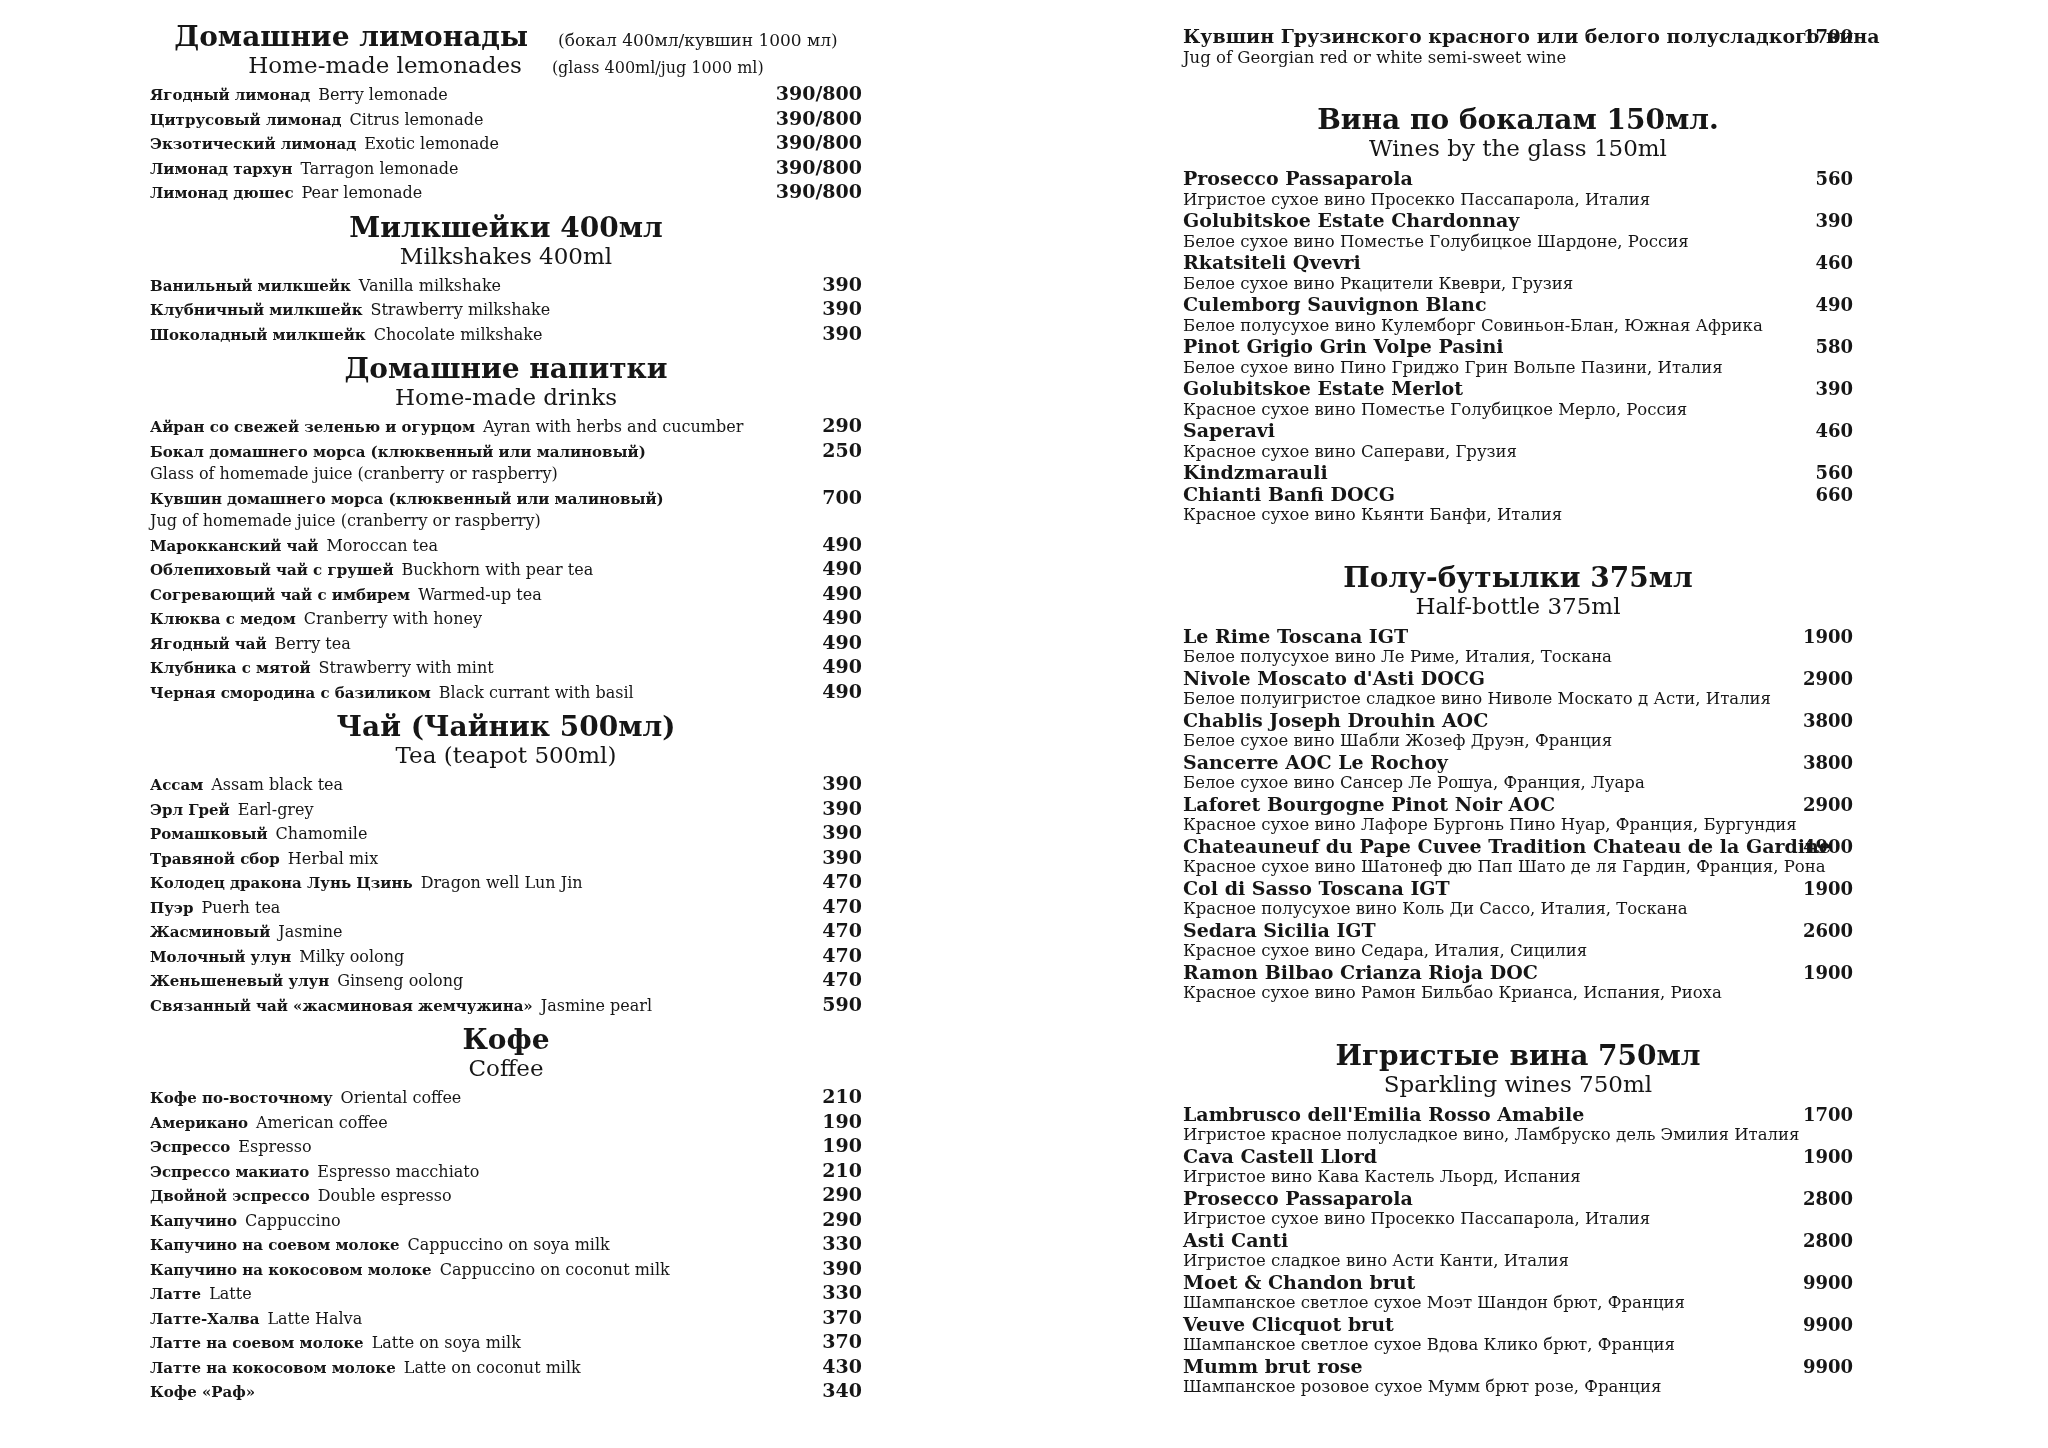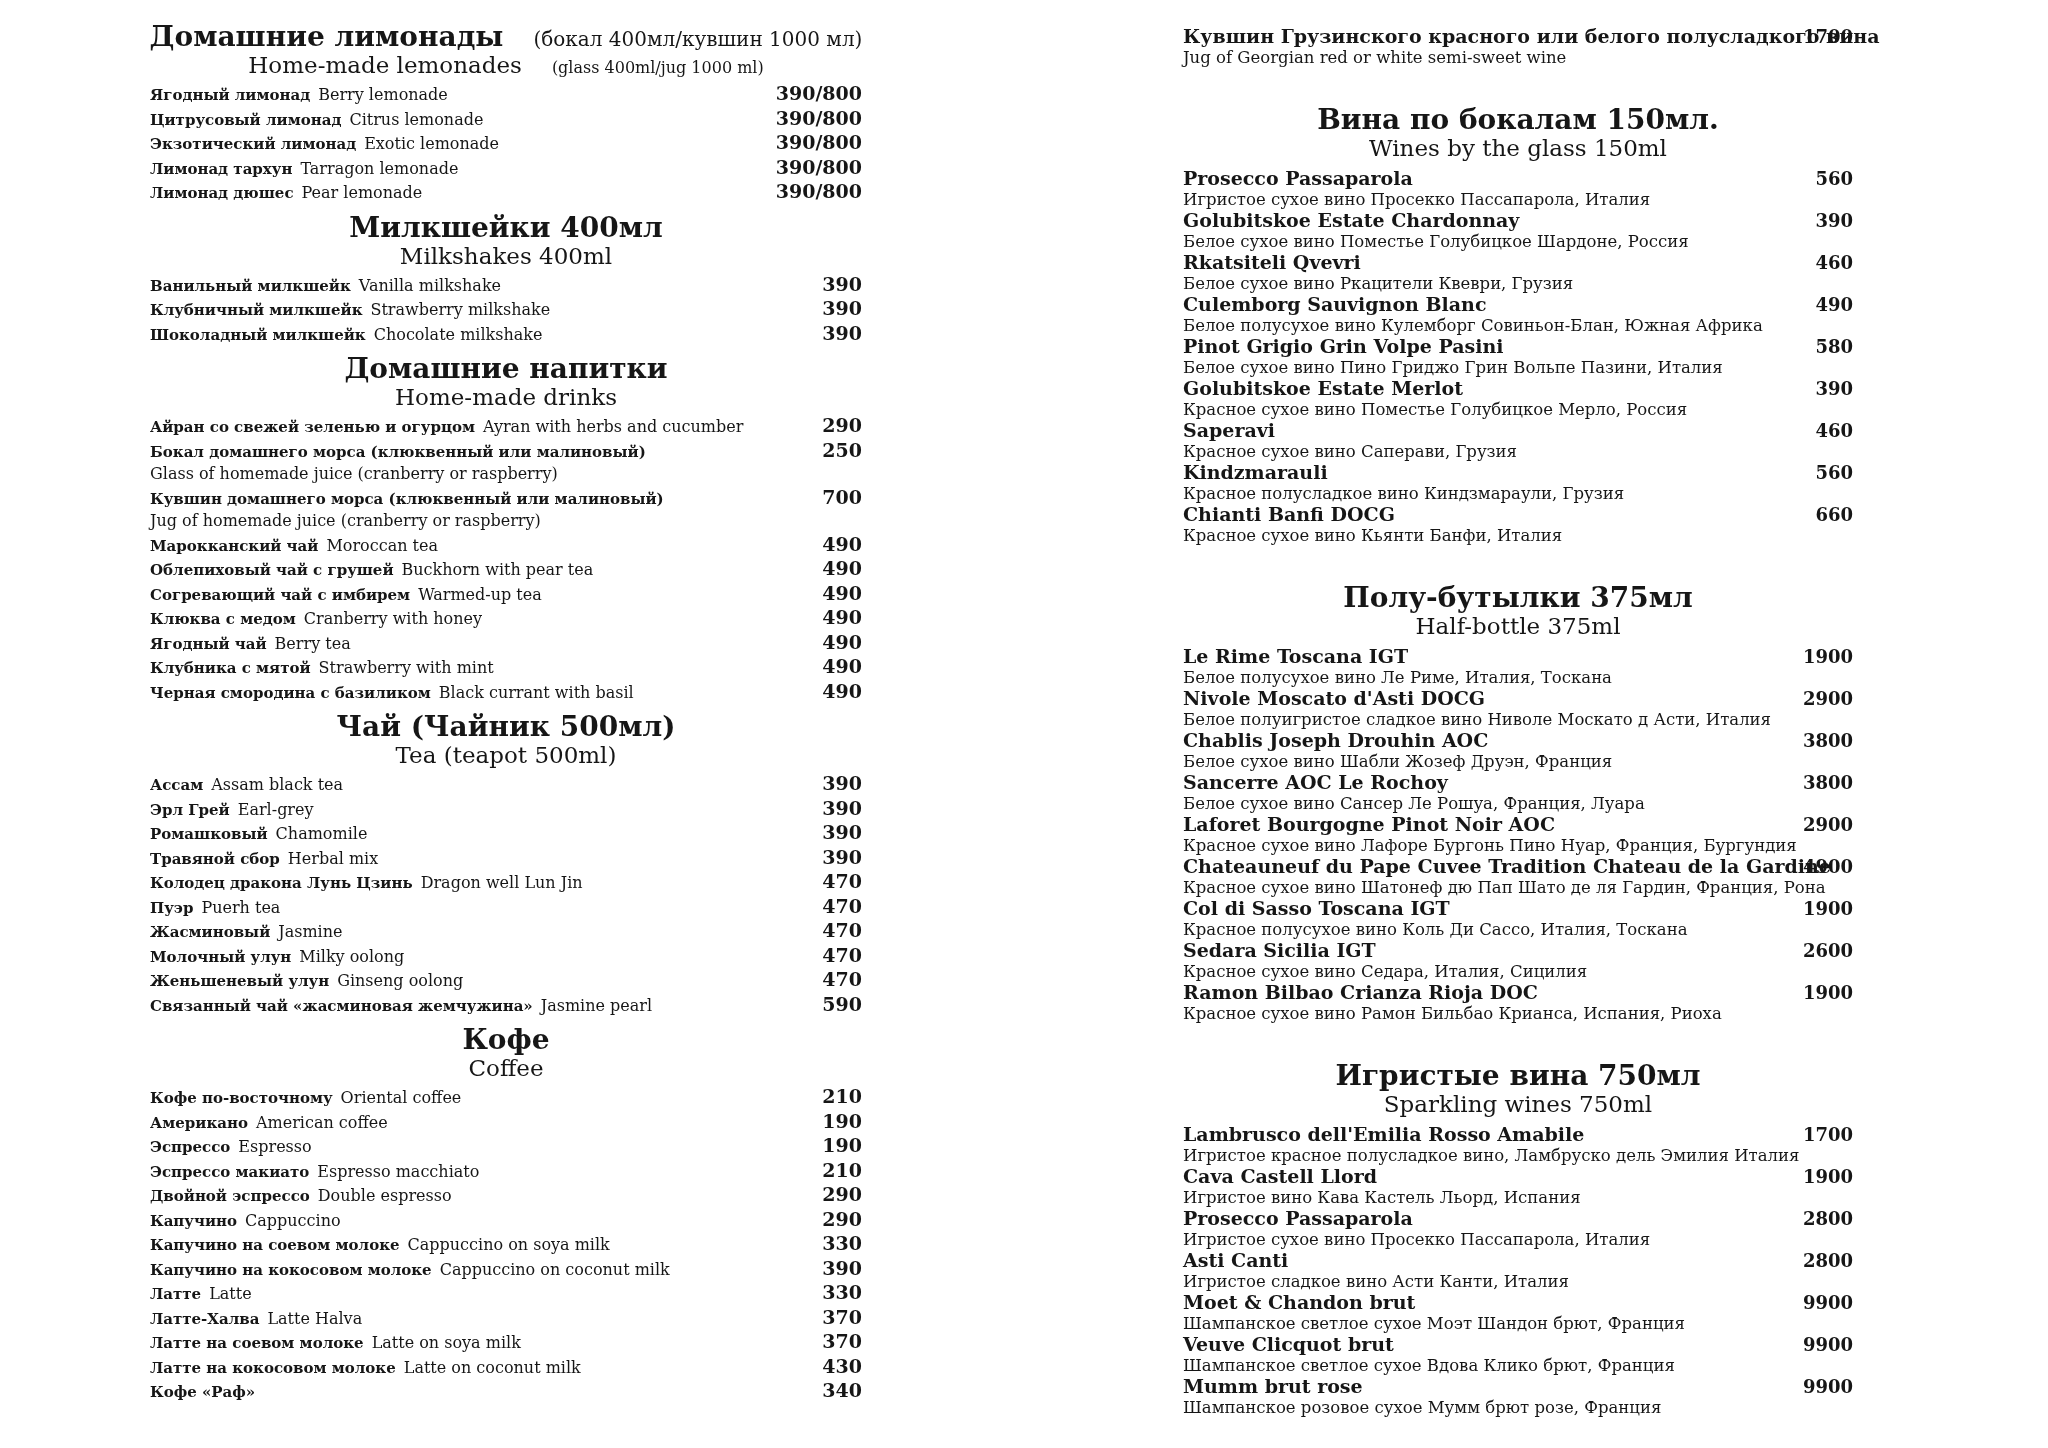--- a/index.html
+++ b/index.html
@@ -7,21 +7,21 @@
         font-family:"DejaVu Serif","Liberation Serif",serif;}
   .col{position:absolute;}
   .col-left{left:150px;top:14px;width:712px;}
   .col-right{left:1183px;top:26px;width:670px;}
 
   
   .sec-head{text-align:center;margin-top:7px;margin-bottom:3px;}
   .head-line{display:flex;justify-content:center;align-items:baseline;gap:30px;}
   .head-ru{font-size:28px;font-weight:bold;line-height:31px;white-space:nowrap;}
   .head-en{font-size:23px;font-weight:normal;line-height:27px;white-space:nowrap;}
-  .head-note{font-size:20px;font-weight:normal;white-space:nowrap;}
+  .head-note{font-size:17px;font-weight:normal;white-space:nowrap;}
   .head-note-en{font-size:16px;}
 
   
   .item-row{display:flex;align-items:baseline;line-height:22.5px;}
   .names{flex:1;min-width:0;white-space:nowrap;}
   .ru{font-weight:bold;font-size:15px;}
   .en{font-size:16px;margin-left:8px;}
   .price{font-weight:bold;font-size:19px;white-space:nowrap;margin-left:12px;}
   .en-below{font-size:16px;line-height:22.5px;}
 
@@ -305,21 +305,20 @@
         <div class="r-desc">Красное сухое вино Поместье Голубицкое Мерло, Россия</div>
         <div class="r-item-row">
           <span class="r-name">Saperavi</span>
           <span class="r-price">460</span>
         </div>
         <div class="r-desc">Красное сухое вино Саперави, Грузия</div>
         <div class="r-item-row">
           <span class="r-name">Kindzmarauli</span>
           <span class="r-price">560</span>
         </div>
-        <div class="r-desc">Красное полусладкое вино Киндзмараули, Грузия</div>
         <div class="r-item-row">
           <span class="r-name">Chianti Banfi DOCG</span>
           <span class="r-price">660</span>
         </div>
         <div class="r-desc">Красное сухое вино Кьянти Банфи, Италия</div>
       </section>
       <section class="menu-section r-section">
         <header class="sec-head">
           <div class="head-line">
             <span class="head-ru">Полу-бутылки 375мл</span>

